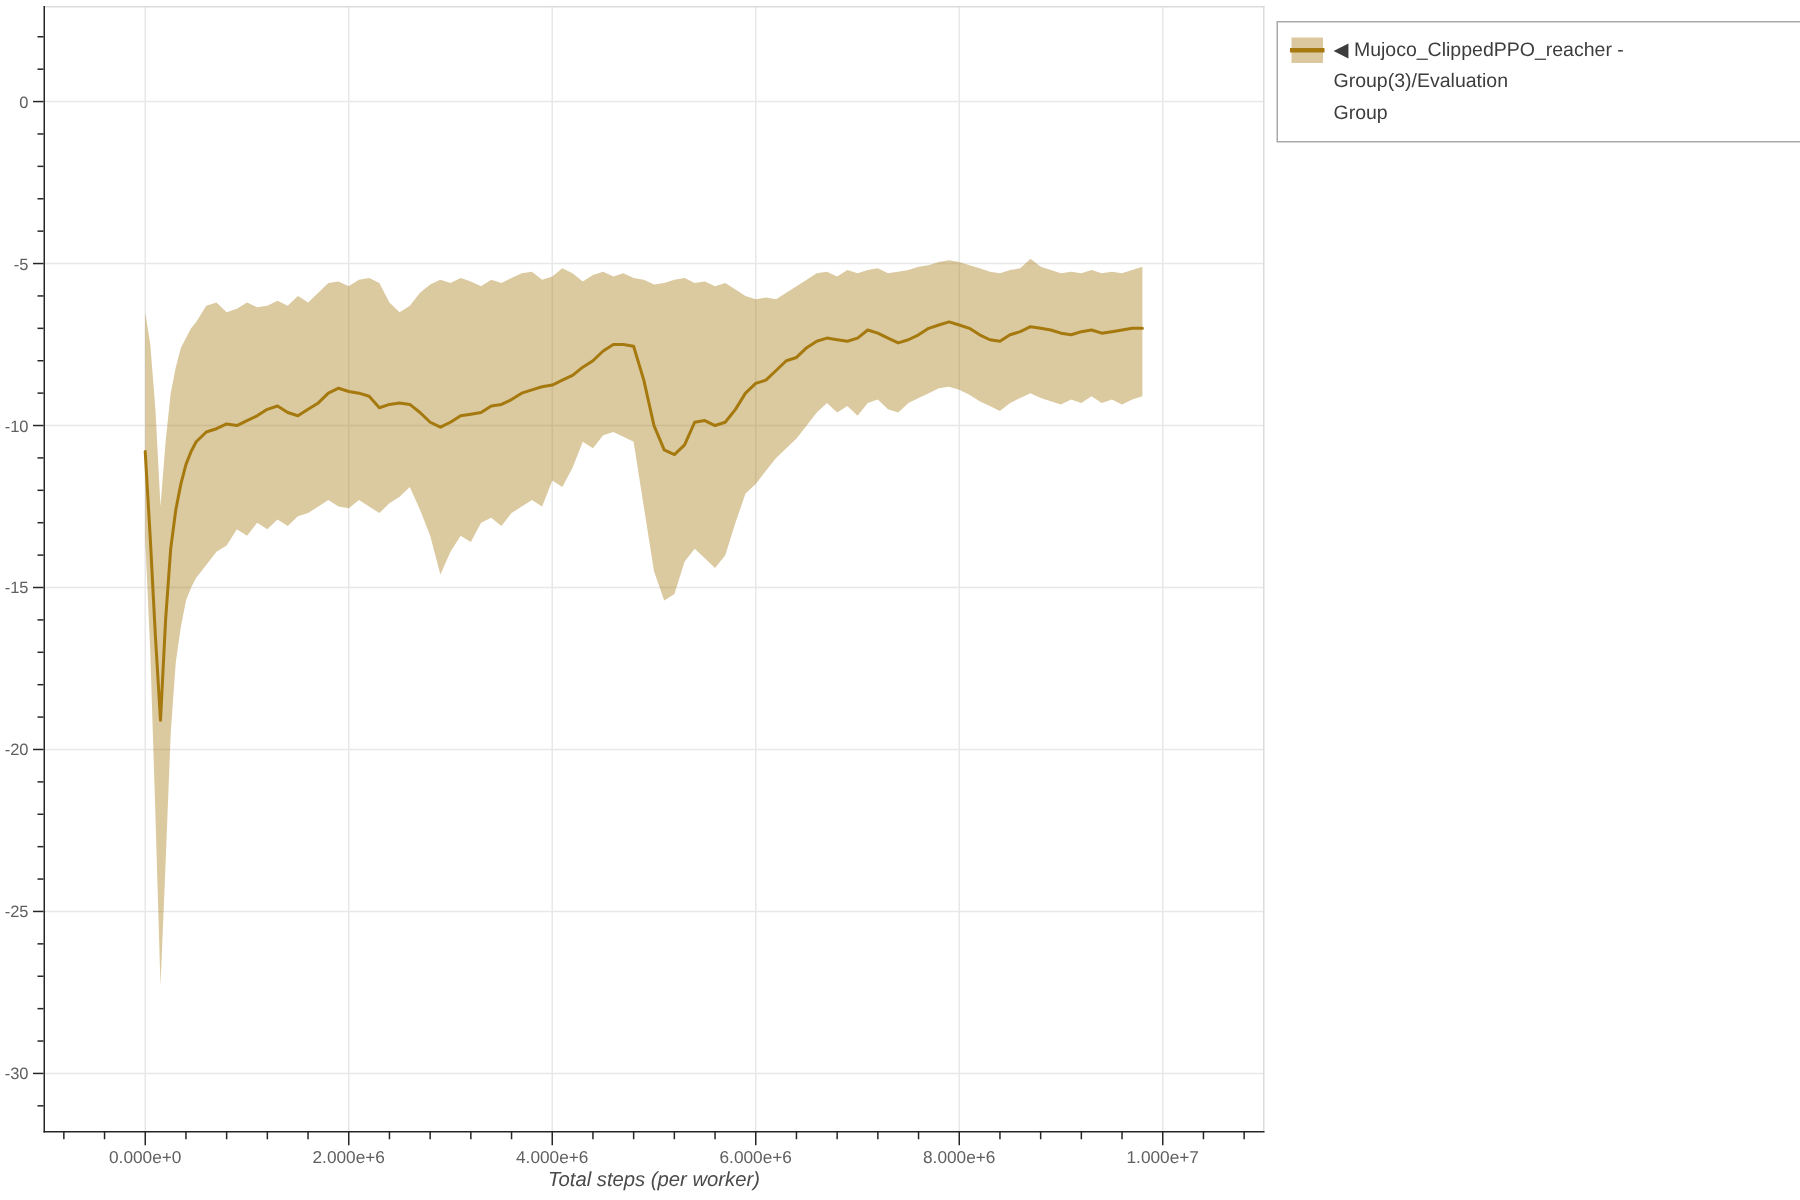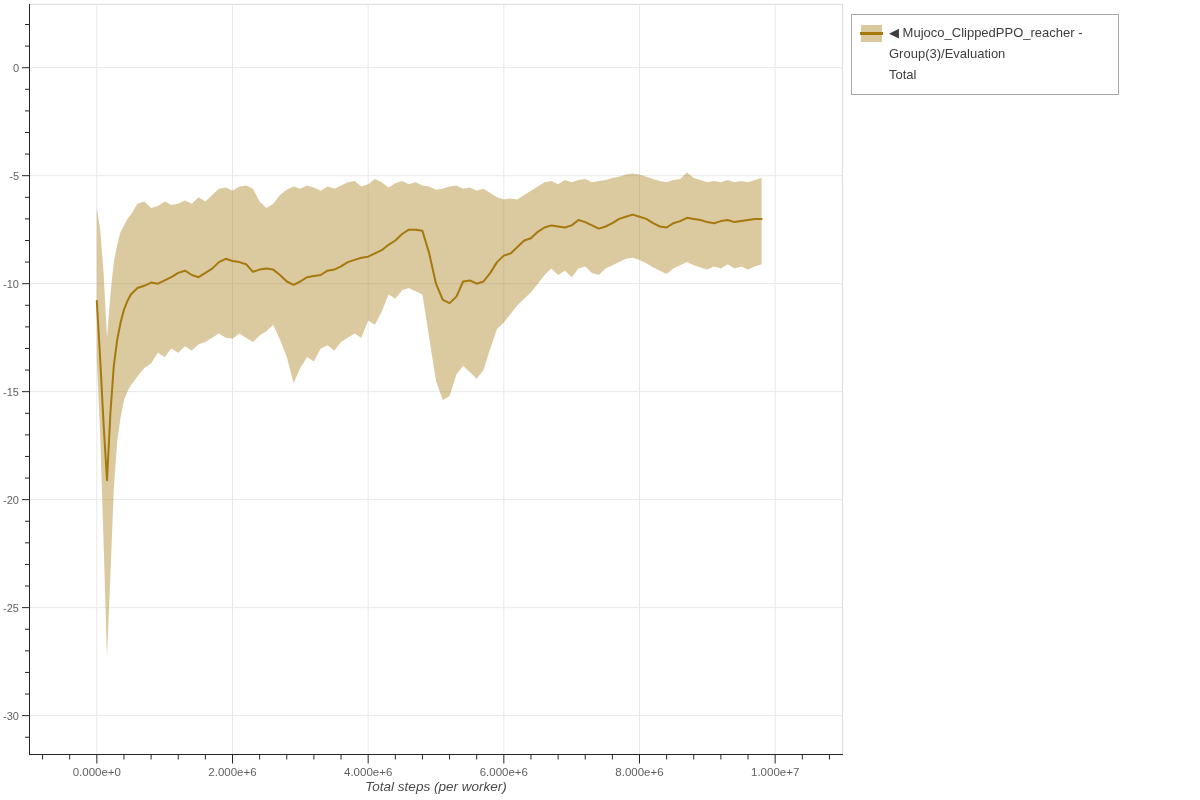--- a/index.html
+++ b/index.html
@@ -3,21 +3,21 @@
 <meta charset="utf-8">
 <style>
   html,body{margin:0;padding:0;background:#fff;}
   body{width:1200px;height:800px;overflow:hidden;position:relative;
        font-family:"Liberation Sans","DejaVu Sans",sans-serif;}
   #plot-wrap{position:absolute;left:0;top:0;width:845px;height:800px;}
   svg text{font-family:"Liberation Sans","DejaVu Sans",sans-serif;}
   .tick-label{font-size:11px;fill:#5f5f5f;}
   .xtick-label{font-size:11.5px;fill:#5f5f5f;}
   .axis-title{font-size:13.5px;fill:#4a4a4a;font-style:italic;}
-  .legend{position:absolute;left:851px;top:14px;width:268px;box-sizing:border-box;
+  .legend{position:absolute;left:851px;top:14px;width:350px;box-sizing:border-box;
           background:#ffffff;border:1.5px solid #a9a9a9;padding:8px 10px 9px 8px;}
   .legend-item{display:flex;align-items:flex-start;}
   .legend-swatch{flex:0 0 auto;width:23px;height:17px;margin:2px 6px 0 0;position:relative;}
   .legend-swatch .band{position:absolute;left:1px;right:1px;top:0;bottom:0;}
   .legend-swatch .line{position:absolute;left:0;right:0;top:6.5px;height:3.5px;}
   .legend-text{font-size:13px;line-height:1.6;color:#3d3d3d;}
   .legend-text span{display:block;}
 </style>
 </head>
 <body>
@@ -125,16 +125,16 @@
 </div>
 
 <div class="legend">
   <div class="legend-item">
     <span class="legend-swatch">
       <span class="band" style="background: rgb(219, 200, 158);"></span>
       <span class="line" style="background: rgb(165, 121, 14);"></span>
     </span>
     <span class="legend-text">
       <span>◀ Mujoco_ClippedPPO_reacher - Group(3)/Evaluation</span>
-      <span>Total</span>
+      <span>Group</span>
     </span>
   </div>
 </div>
 
 </body></html>

